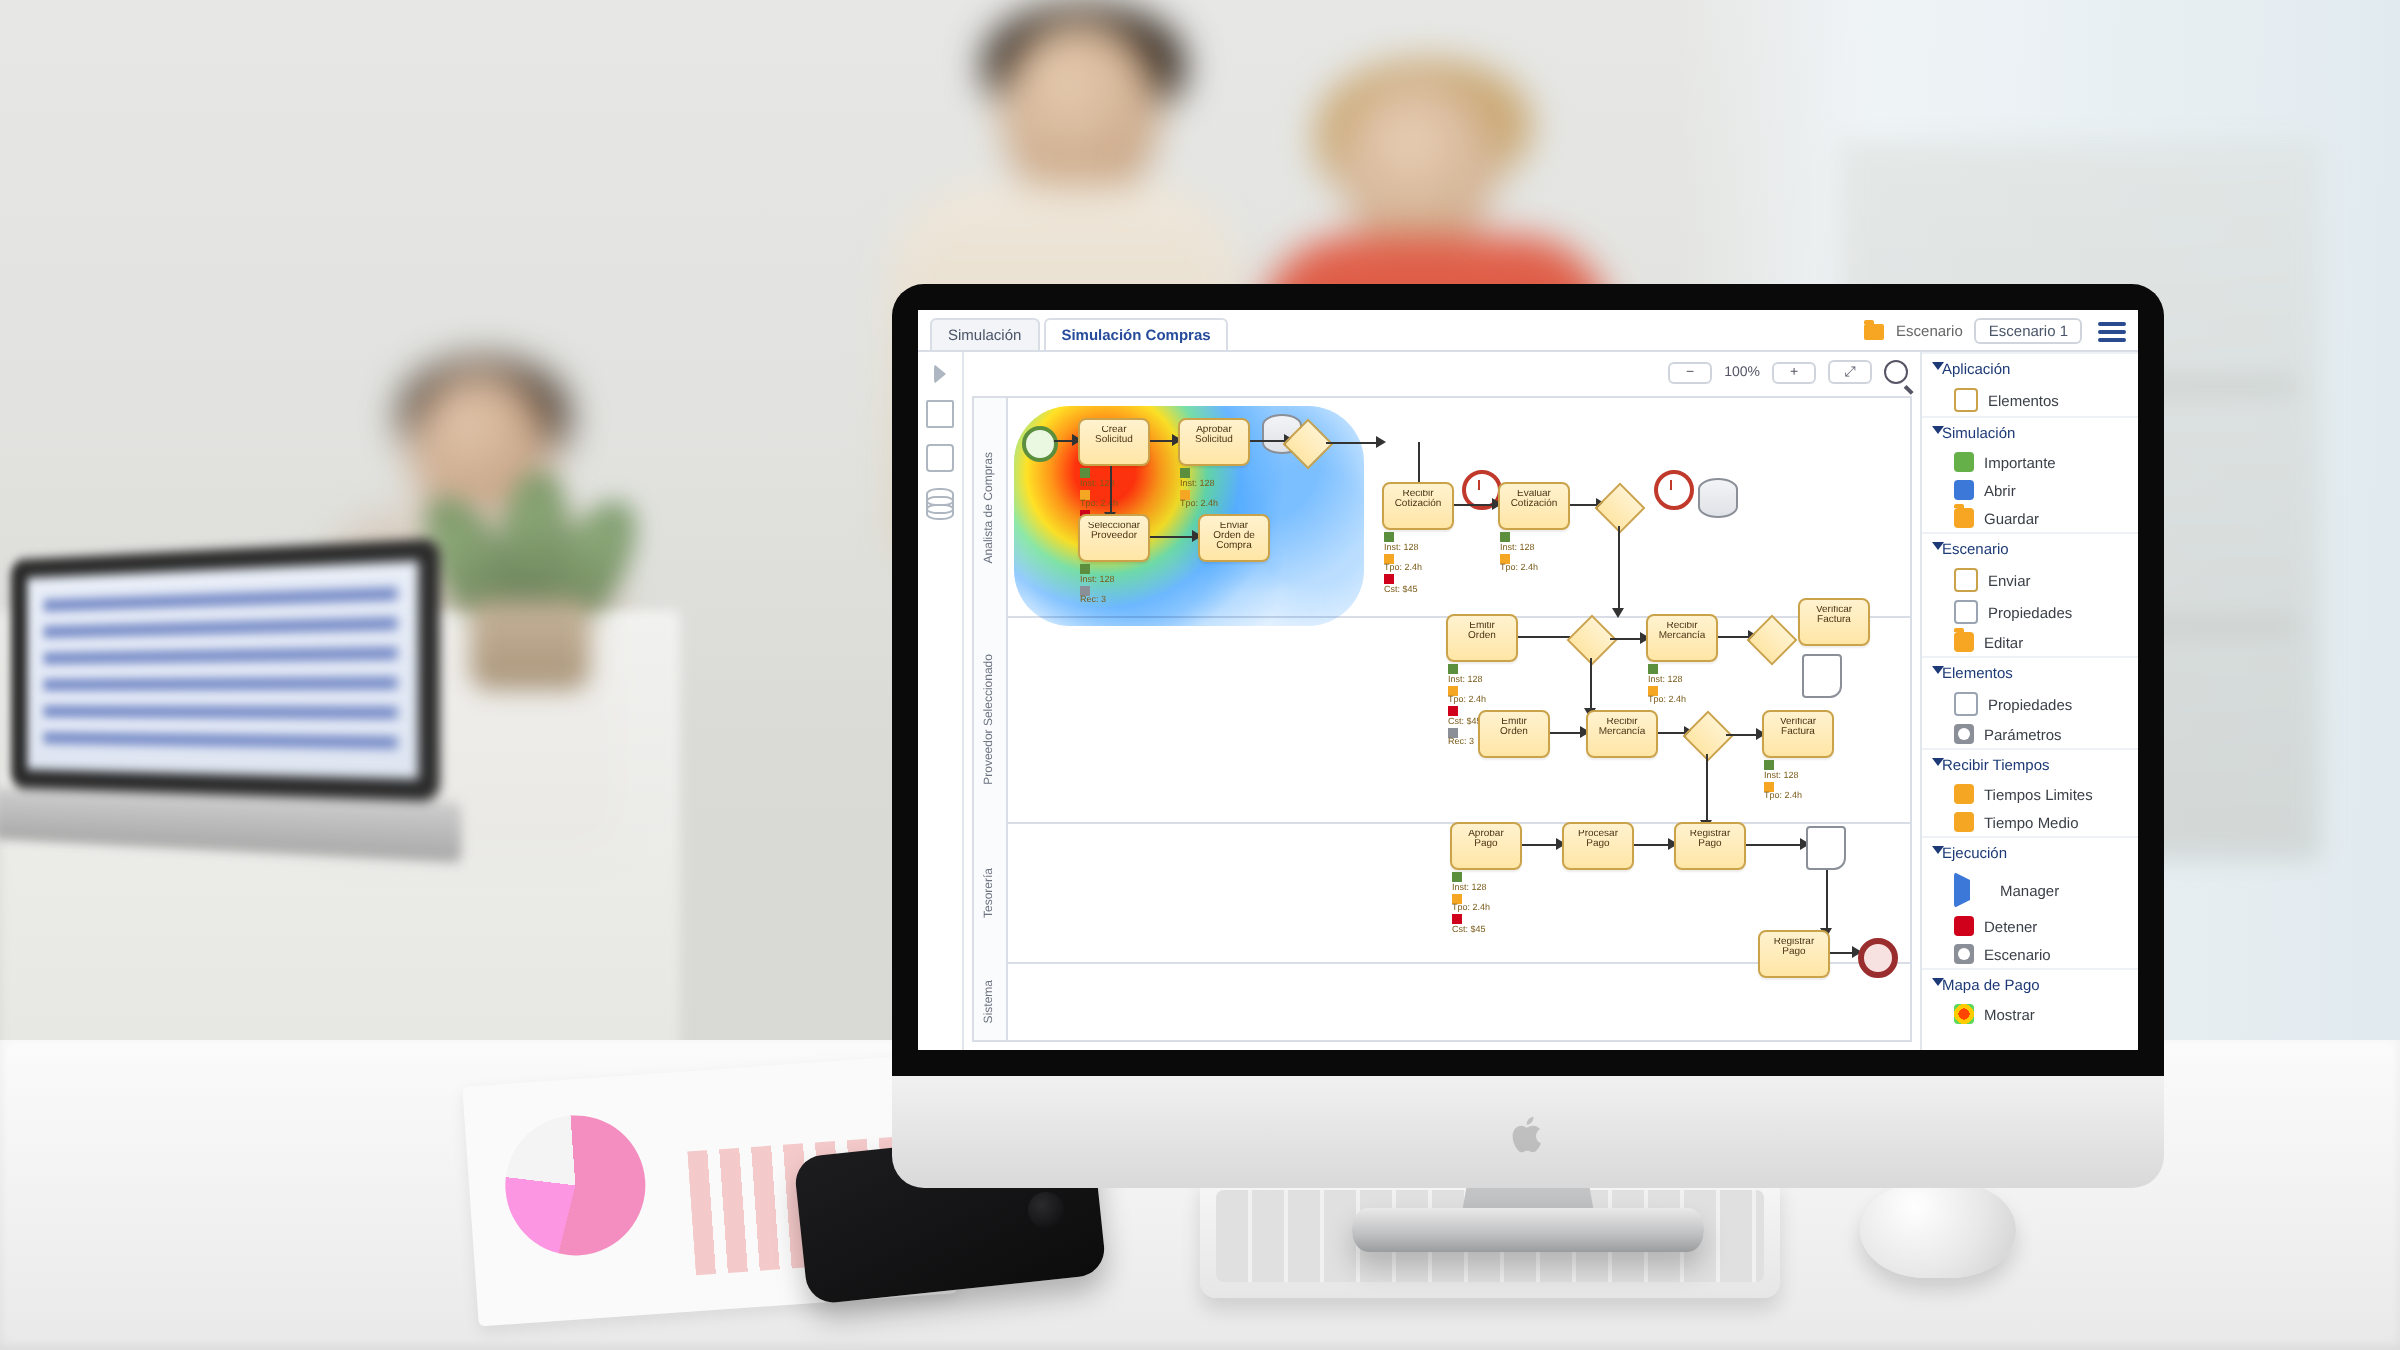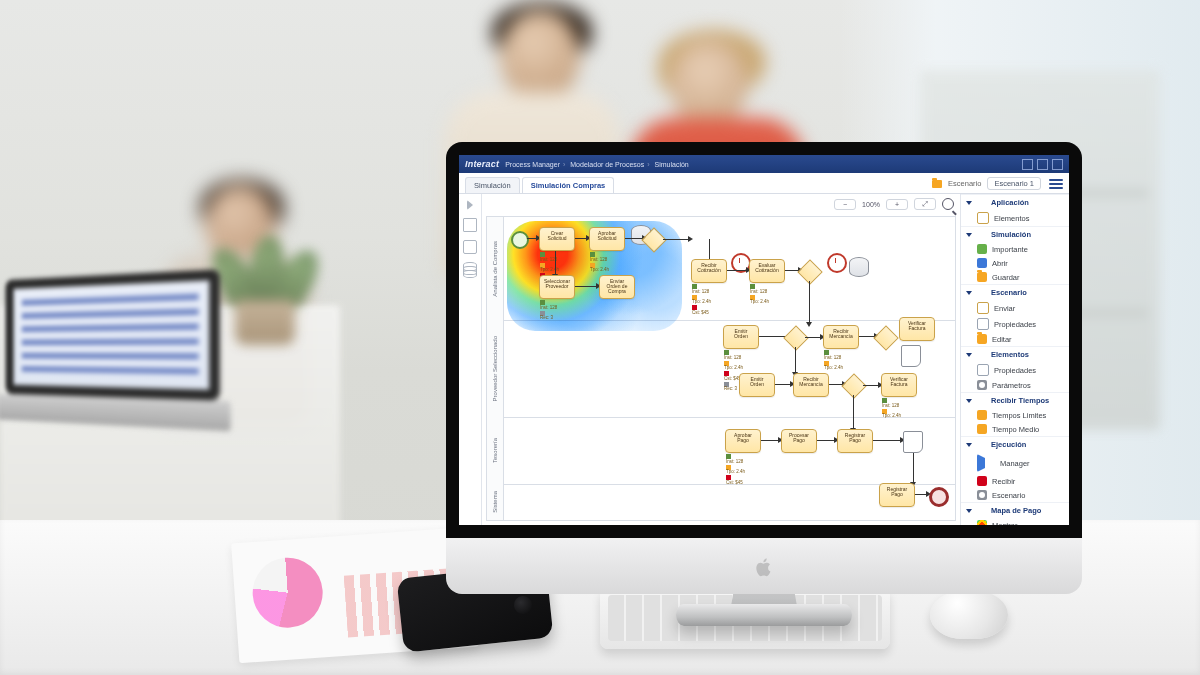--- a/index.html
+++ b/index.html
@@ -166,21 +166,21 @@
   .metrics .b{display:inline-block;width:5px;height:5px;margin-right:2px;vertical-align:middle}
   .b.g{background:#5b8f3e}.b.y{background:#f5a623}.b.r{background:#d0021b}.b.bgr{background:#8a8f98}
   
   .conn{position:absolute;background:#333}
   .conn.h{height:1px}
   .conn.v{width:1px}
   .conn.arrow-r::after{content:"";position:absolute;right:-4px;top:-3px;border-left:5px solid #333;border-top:3.5px solid transparent;border-bottom:3.5px solid transparent}
   .conn.arrow-d::after{content:"";position:absolute;bottom:-4px;left:-3px;border-top:5px solid #333;border-left:3.5px solid transparent;border-right:3.5px solid transparent}
   
   .palette{width:108px;background:#ffffff;border-left:1px solid #e1e5ec;overflow:hidden;font-size:7.5px}
-  .palette .sec-h{display:flex;align-items:center;gap:20px;padding:3px 6px;color:#1d3a77;font-weight:700;border-top:1px solid #eef1f6}
+  .palette .sec-h{display:flex;align-items:flex-start;gap:0;padding:3px 6px;color:#1d3a77;font-weight:400;border-top:1px solid #eef1f6}
   .palette .sec-h .tri{width:0;height:0;border-left:4px solid #1d3a77;border-top:3px solid transparent;border-bottom:3px solid transparent;transform:rotate(90deg)}
   .palette .item{display:flex;align-items:center;gap:5px;padding:2px 6px 2px 16px;color:#3a3f47;cursor:pointer}
   .palette .ic{width:10px;height:10px;flex:0 0 10px;border-radius:2px}
   .ic-green{background:#66b04a}
   .ic-orange{background:#f5a623}
   .ic-blue{background:#3c78d8}
   .ic-red{background:#d0021b}
   .ic-folder{background:#f6a623;border-radius:1px;position:relative}
   .ic-folder::before{content:"";position:absolute;left:0;top:-2px;width:5px;height:2px;background:#f6a623;border-radius:1px 1px 0 0}
   .ic-flag{width:0;height:0;border-left:8px solid #3c78d8;border-top:4px solid transparent;border-bottom:4px solid transparent;border-radius:0}
@@ -234,33 +234,20 @@
   <div class="stand-foot"></div>
   <div class="chin">
     <svg class="apple" viewBox="0 0 24 24">
         <path fill="#7b7b7b" d="M16.4 13.2c0-2.5 2-3.7 2.1-3.8-1.1-1.6-2.9-1.9-3.5-1.9-1.5-.2-2.9.9-3.6.9s-1.9-.9-3.1-.9c-1.6 0-3.1.9-3.9 2.4-1.7 2.9-.4 7.3 1.2 9.7.8 1.1 1.7 2.4 3 2.4 1.2 0 1.7-.8 3.1-.8s1.9.8 3.1.8 2.1-1.1 2.9-2.3c.9-1.3 1.3-2.6 1.3-2.7-.1 0-2.6-1-2.6-3.8zM14 5.6c.6-.8 1.1-1.9 1-3-.9 0-2 .6-2.7 1.4-.6.7-1.1 1.8-1 2.9 1 .1 2-.5 2.7-1.3z"></path>
       </svg>
   </div>
   <div class="bezel">
     <div class="screen">
       <div class="app">
 
-        <div class="titlebar">
-          <span class="brand">Interact</span>
-          <span class="crumb">
-            <span>Process Manager</span><span class="sep">›</span>
-            <span>Modelador de Procesos</span><span class="sep">›</span>
-            <span>Simulación</span>
-          </span>
-          <div class="winbtns">
-            <span></span>
-            <span></span>
-            <span></span>
-          </div>
-        </div>
 
         <div class="tabbar">
           <div class="lefttabs">
             <div class="tab">Simulación</div>
             <div class="tab active">Simulación Compras</div>
           </div>
           <div class="scen">
             <span class="folder"></span>
             <span class="lbl">Escenario</span>
             <span class="sel">Escenario 1</span>
@@ -519,21 +506,21 @@
               <div class="sec-h">
                 <span class="tri"></span>
                 <span>Ejecución</span>
               </div>
               <div class="item">
                 <span class="ic ic-flag"></span>
                 <span>Manager</span>
               </div>
               <div class="item">
                 <span class="ic ic-red"></span>
-                <span>Recibir</span>
+                <span>Detener</span>
               </div>
               <div class="item">
                 <span class="ic ic-gear"></span>
                 <span>Escenario</span>
               </div>
               <div class="sec-h">
                 <span class="tri"></span>
                 <span>Mapa de Pago</span>
               </div>
               <div class="item">

